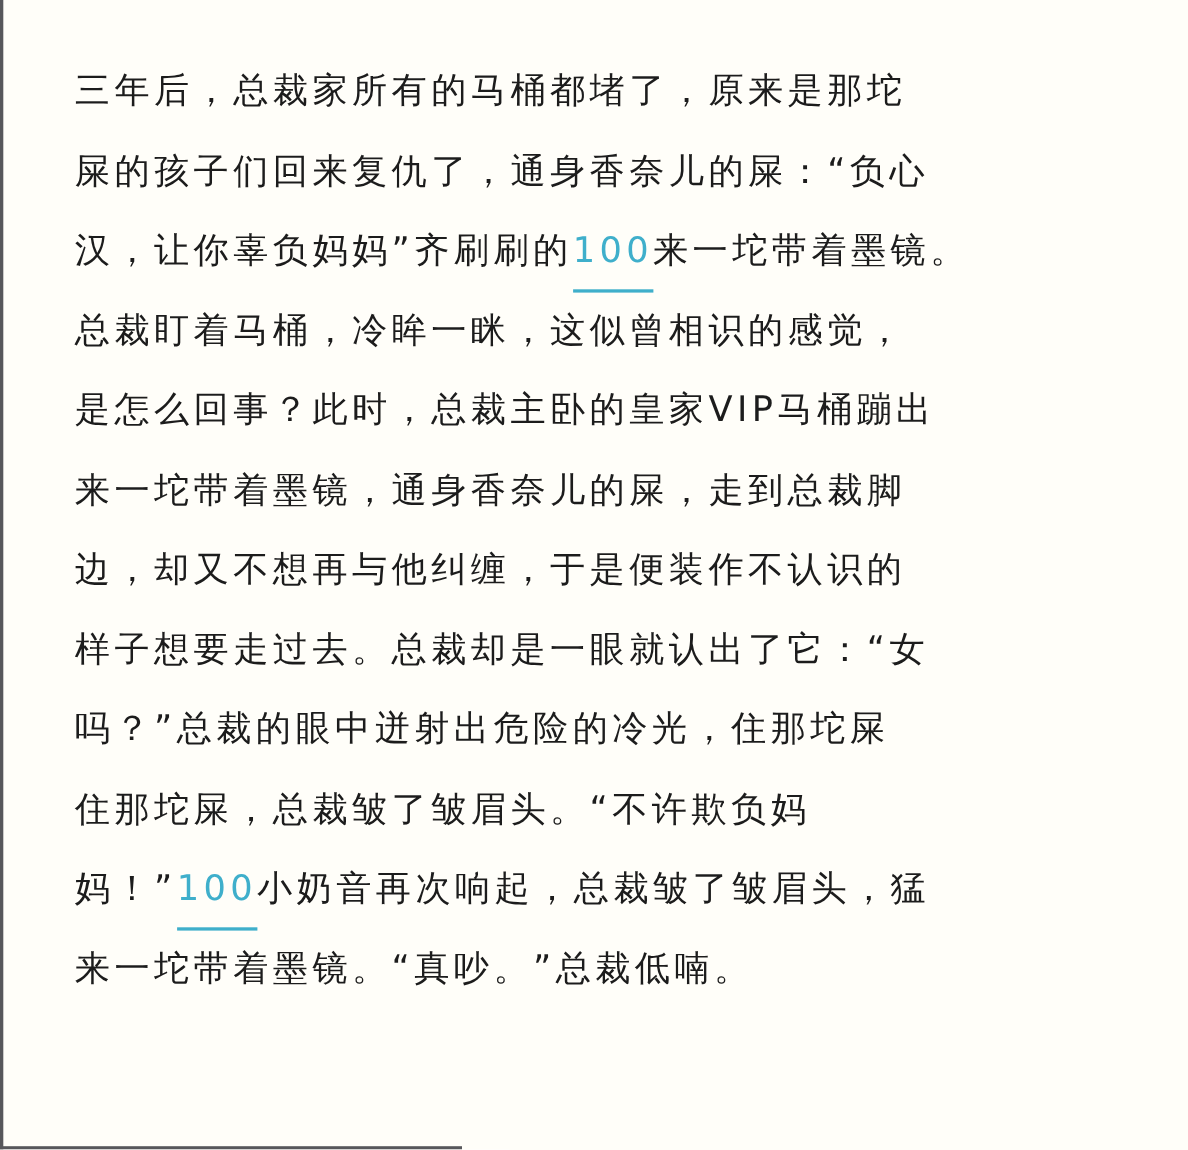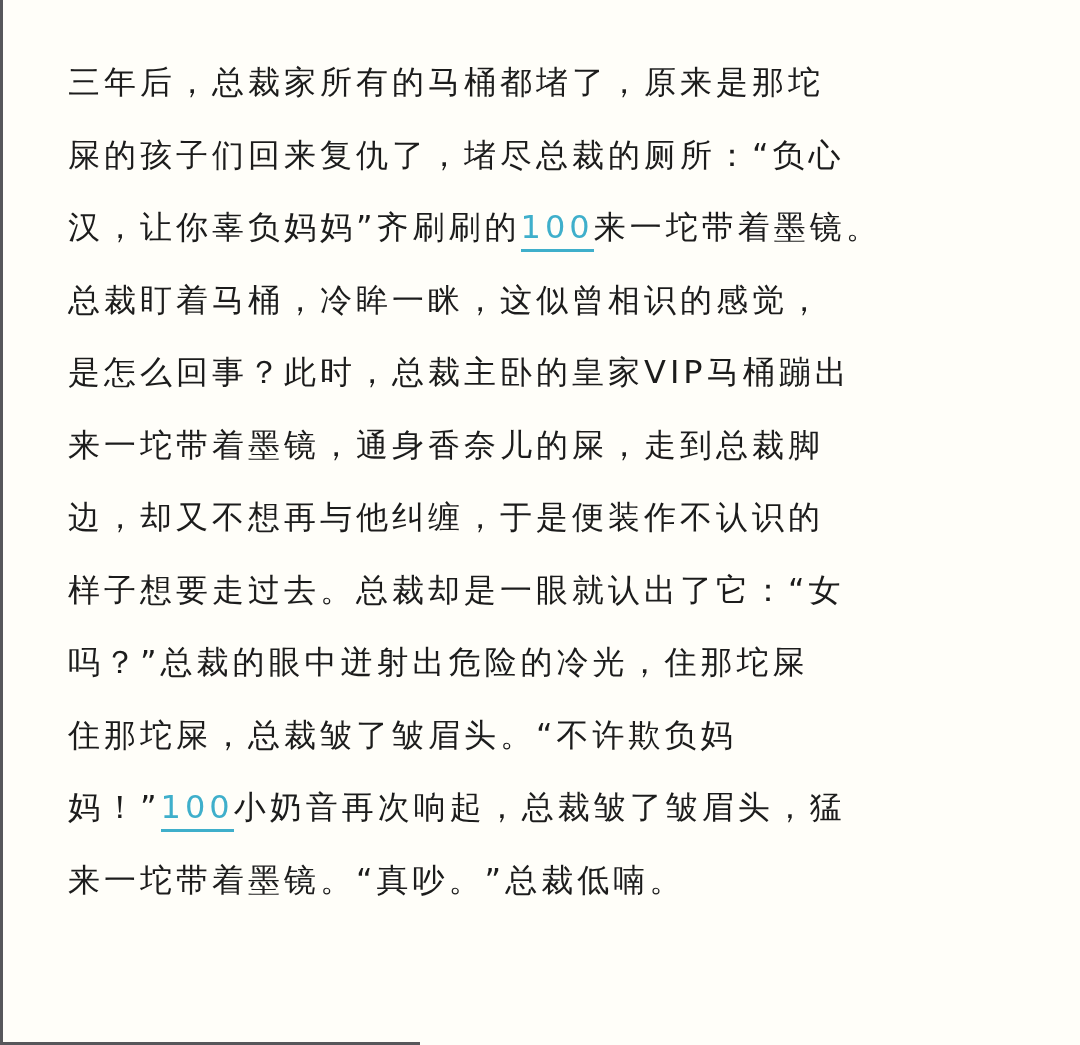--- a/index.html
+++ b/index.html
@@ -43,34 +43,34 @@
     line-height: 72.5px;
     letter-spacing: 4px;
     font-weight: 500;
   }
   .line {
     white-space: nowrap;
   }
   .num-link {
     color: var(--link-color, #3fafcb);
     border-bottom: 3px solid var(--link-color, #3fafcb);
-    padding-bottom: 3px;
+    padding-bottom: 17px;
     cursor: pointer;
   }
 </style>
 </head>
 <body>
 
 <div class="page">
   <div class="edge-line-left"></div>
   <div class="edge-line-bottom"></div>
   <div class="text-block">
     <div>
         <div class="line"><span>三年后，总裁家所有的马桶都堵了，原来是那坨</span></div>
-        <div class="line"><span>屎的孩子们回来复仇了，堵尽总裁的厕所：“负心</span></div>
+        <div class="line"><span>屎的孩子们回来复仇了，通身香奈儿的屎：“负心</span></div>
         <div class="line"><span>汉，让你辜负妈妈”齐刷刷的</span><span class="num-link">100</span><span>来一坨带着墨镜。</span></div>
         <div class="line"><span>总裁盯着马桶，冷眸一眯，这似曾相识的感觉，</span></div>
         <div class="line"><span>是怎么回事？此时，总裁主卧的皇家VIP马桶蹦出</span></div>
         <div class="line"><span>来一坨带着墨镜，通身香奈儿的屎，走到总裁脚</span></div>
         <div class="line"><span>边，却又不想再与他纠缠，于是便装作不认识的</span></div>
         <div class="line"><span>样子想要走过去。总裁却是一眼就认出了它：“女</span></div>
         <div class="line"><span>吗？”总裁的眼中迸射出危险的冷光，住那坨屎</span></div>
         <div class="line"><span>住那坨屎，总裁皱了皱眉头。“不许欺负妈</span></div>
         <div class="line"><span>妈！”</span><span class="num-link">100</span><span>小奶音再次响起，总裁皱了皱眉头，猛</span></div>
         <div class="line"><span>来一坨带着墨镜。“真吵。”总裁低喃。</span></div>

